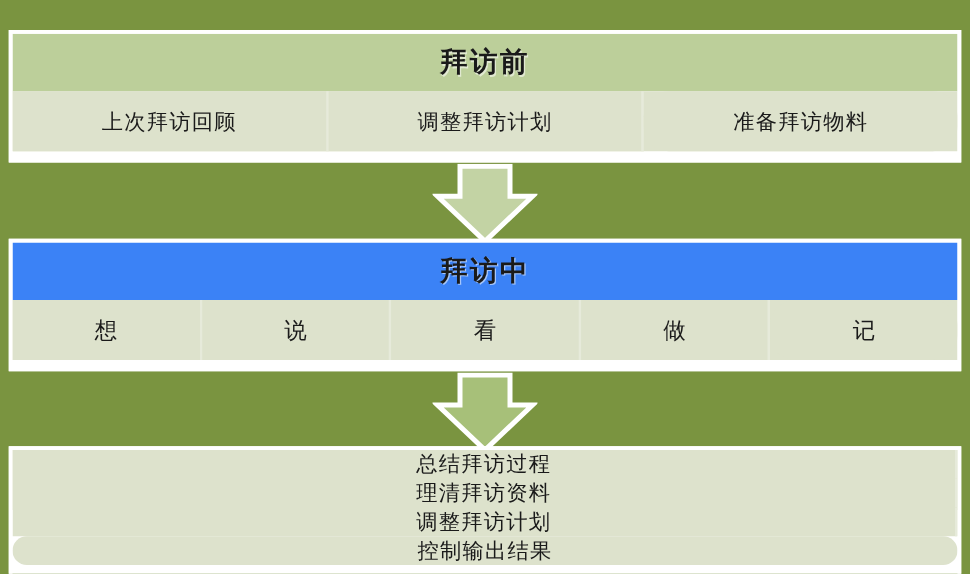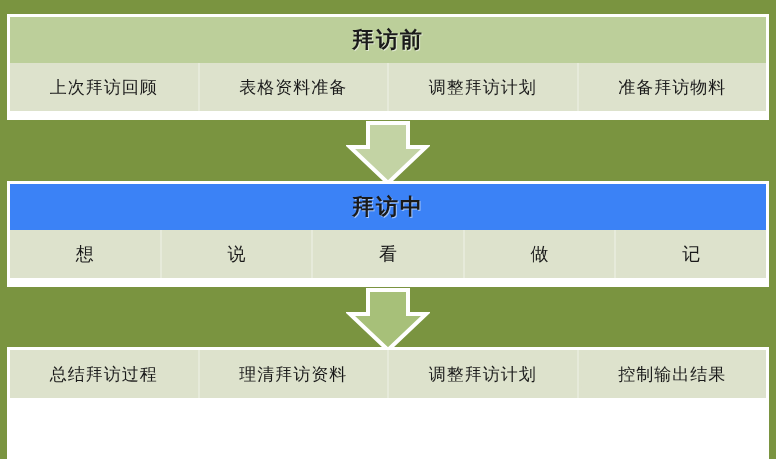--- a/index.html
+++ b/index.html
@@ -11,21 +11,21 @@
     height: 459px;
     background: #7a9440;
     font-family: "Liberation Sans", "DejaVu Sans", sans-serif;
     overflow: hidden;
     position: relative;
   }
 
   #diagram {
     position: absolute;
     left: 0;
-    top: 7px;
+    top: 17px;
     width: 776px;
     height: 367px;
   }
 
   
   .stage {
     position: absolute;
     left: 7px;
     width: 762px;            
     box-sizing: border-box;
@@ -74,21 +74,21 @@
   .stage.tint-3 .stage-header { background: #8fb04f; }
 
   
   #stage-1 { top: 7px;   height: 106px; }
   #stage-2 { top: 174px; height: 106px; }
   #stage-3 { top: 340px; height: 112px; }
 
   #stage-1 .stage-cells { height: 48px; }
   #stage-2 .stage-cells { height: 48px; }
   #stage-3 .stage-header { height: 52px; line-height: 52px; }
-  #stage-3 .stage-cells  { height: 48px; }
+  #stage-3 .stage-cells  { height: 48px; flex-direction: column; }
 
   
   .arrow {
     position: absolute;
     left: 50%;
     transform: translateX(-50%);
     width: 84px;
     height: 64px;
   }
   #arrow-1 { top: 114px; }
@@ -96,21 +96,20 @@
 </style>
 </head>
 <body>
 
 <div id="diagram">
 
   <div class="stage tint-1" id="stage-1">
     <div class="stage-header">拜访前</div>
     <div class="stage-cells">
       <div class="cell">上次拜访回顾</div>
-      <div class="cell">表格资料准备</div>
       <div class="cell">调整拜访计划</div>
       <div class="cell">准备拜访物料</div>
     </div>
   </div>
 
   <div class="arrow" id="arrow-1">
     <svg viewBox="0 0 84 64" width="84" height="64" preserveAspectRatio="none">
       <polygon points="22,2 62,2 62,26 80,26 42,62 4,26 22,26" fill="#c3d3a4" stroke="#ffffff" stroke-width="4" stroke-linejoin="miter"></polygon>
     </svg>
   </div>

